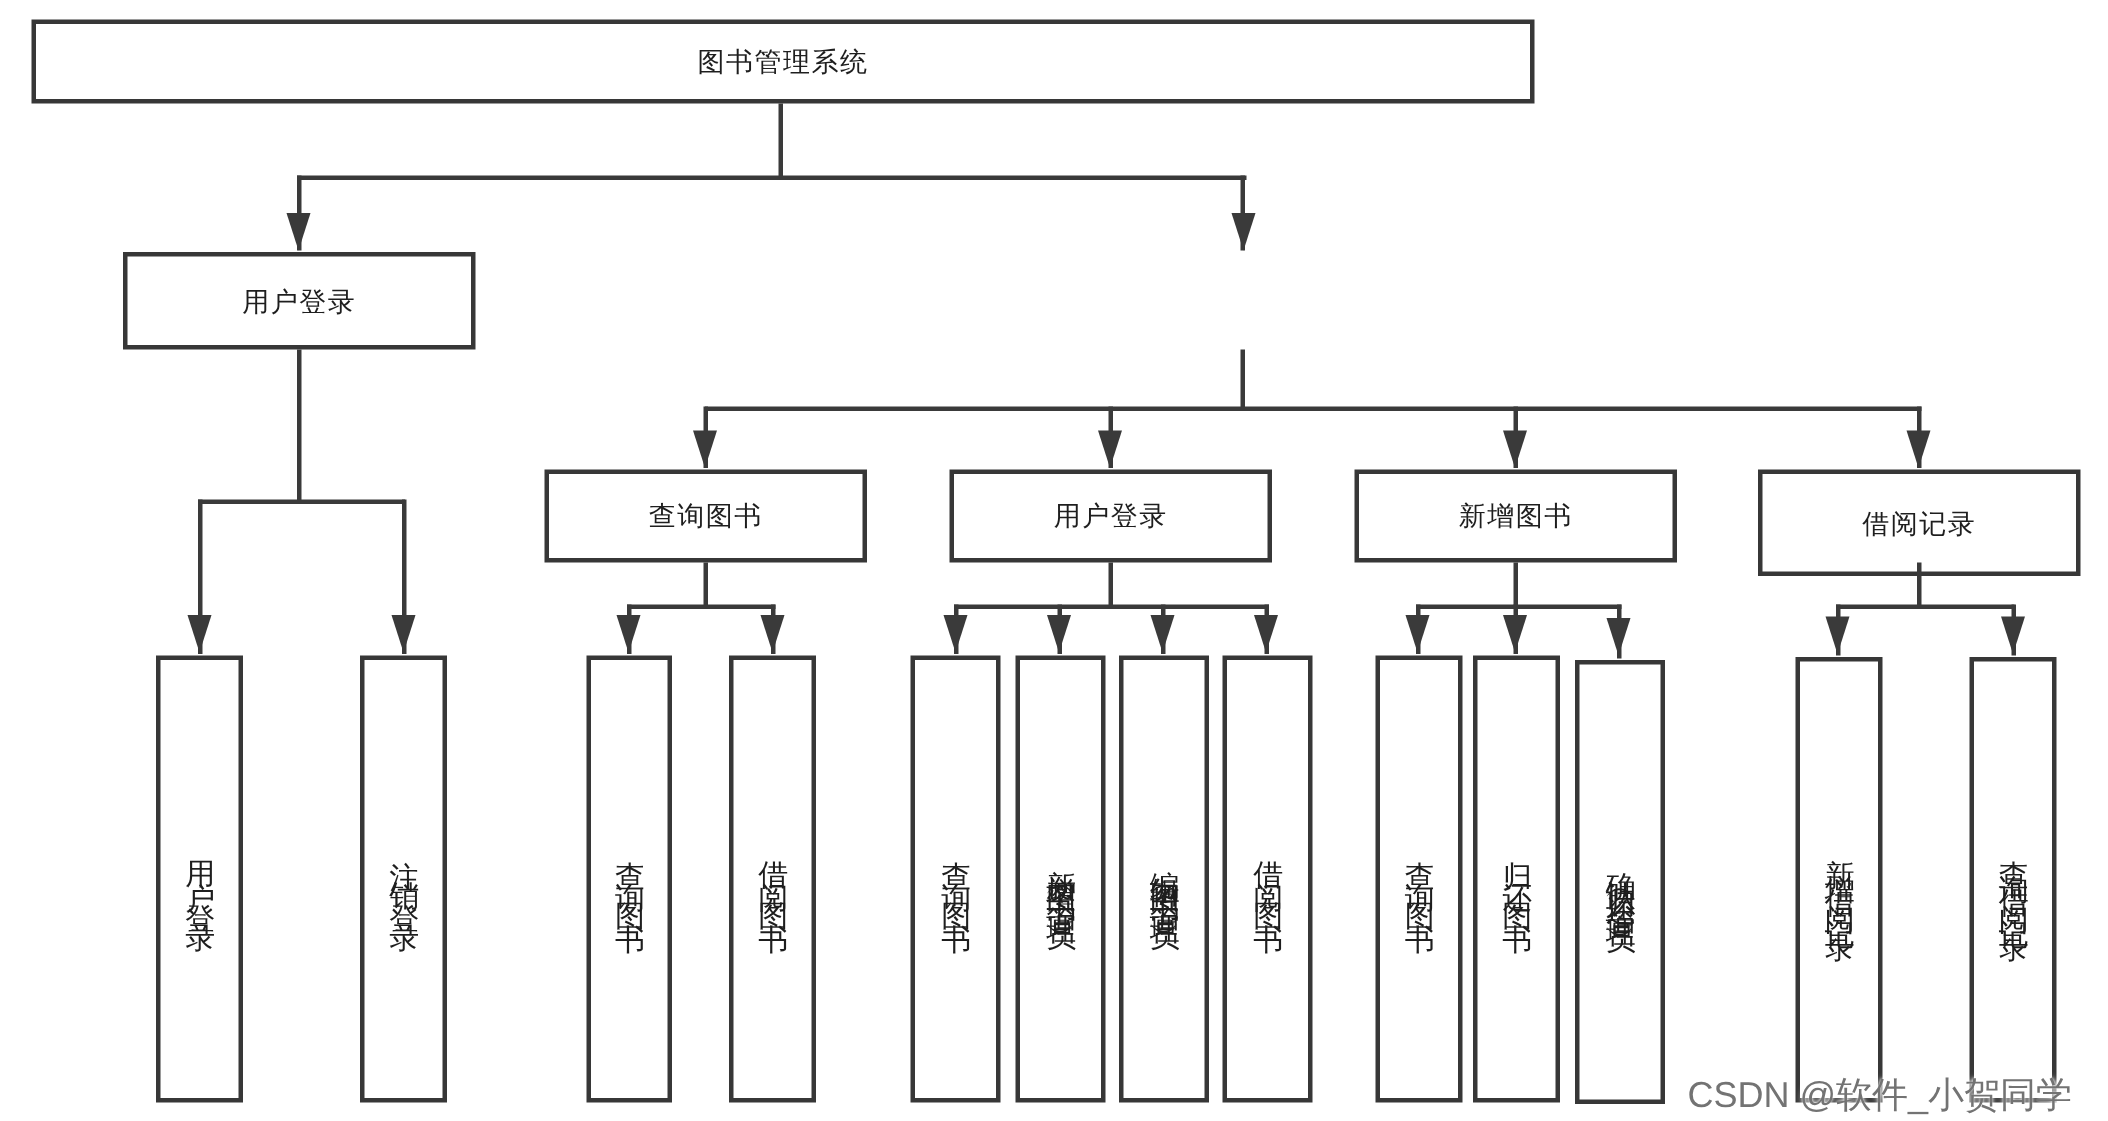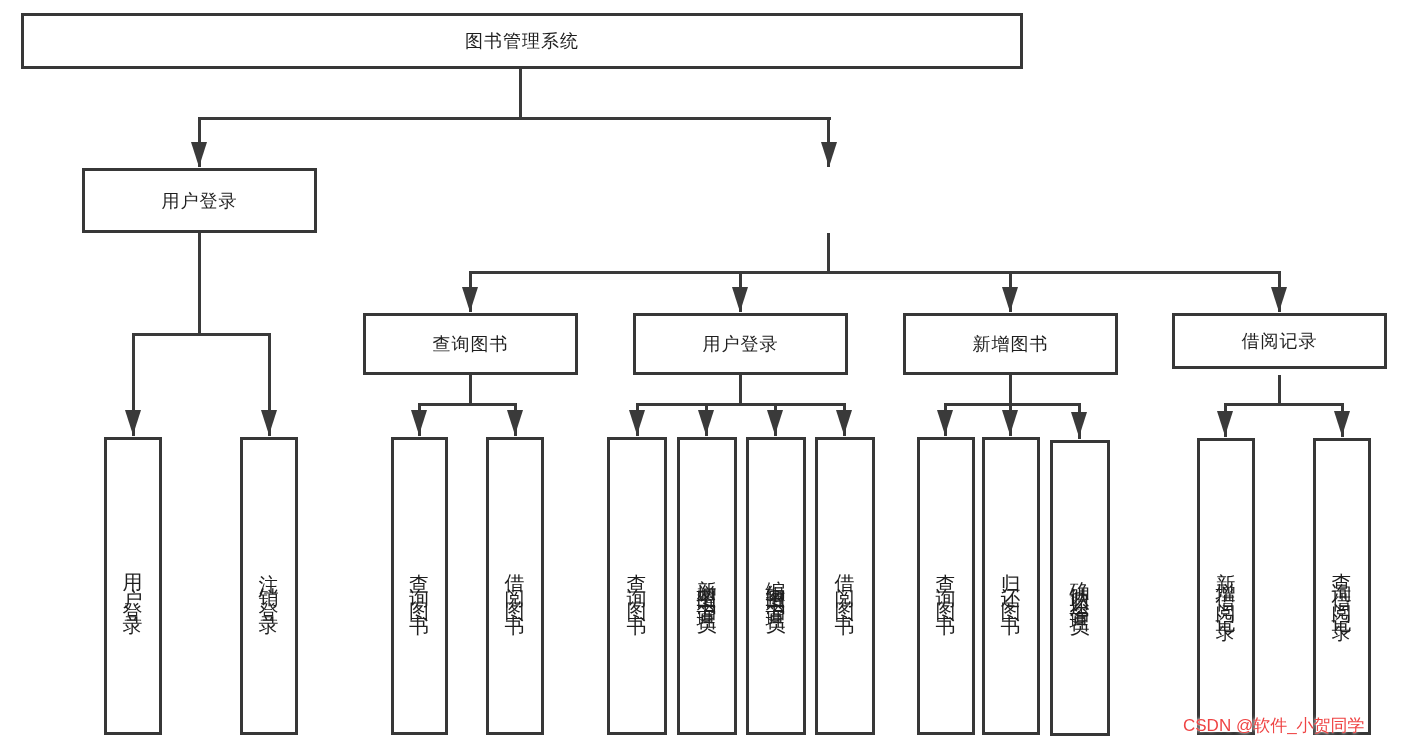--- a/index.html
+++ b/index.html
@@ -45,24 +45,24 @@
   
   .ar {
     position: absolute;
     width: 0; height: 0;
     border-left: 8px solid transparent;
     border-right: 8px solid transparent;
     border-top: 25px solid #3a3a3a;
   }
   .watermark {
     position: absolute;
-    left: 1183px;
+    left: 1125px;
     top: 714px;
-    font-size: 17px;
-    color: #ef4444;
+    font-size: 24px;
+    color: #737373;
     text-shadow: 0 0 2px #ffffff, 0 0 4px #ffffff;
     white-space: nowrap;
   }
 </style>
 </head>
 <body>
 
 <div class="canvas">
 
   <div class="box h" style="left:21px; top:13px; width:1002px; height:56px">
@@ -100,21 +100,21 @@
 
   <div class="box h" style="left:363px; top:313px; width:215px; height:62px">
     <span class="lbl">查询图书</span>
   </div>
   <div class="box h" style="left:633px; top:313px; width:215px; height:62px">
     <span class="lbl">用户登录</span>
   </div>
   <div class="box h" style="left:903px; top:313px; width:215px; height:62px">
     <span class="lbl">新增图书</span>
   </div>
-  <div class="box h" style="left:1172px; top:313px; width:215px; height:56px">
+  <div class="box h" style="left:1172px; top:313px; width:215px; height:71px">
     <span class="lbl">借阅记录</span>
   </div>
 
   <div class="vl" style="left:469px; top:375px; height:30px"></div>
   <div class="hl" style="left:418px; top:403px; width:99px"></div>
   <div class="vl" style="left:418px; top:403px; height:33px"></div>
   <div class="ar" style="left:411px; top:410px"></div>
   <div class="vl" style="left:514px; top:403px; height:33px"></div>
   <div class="ar" style="left:507px; top:410px"></div>
 

